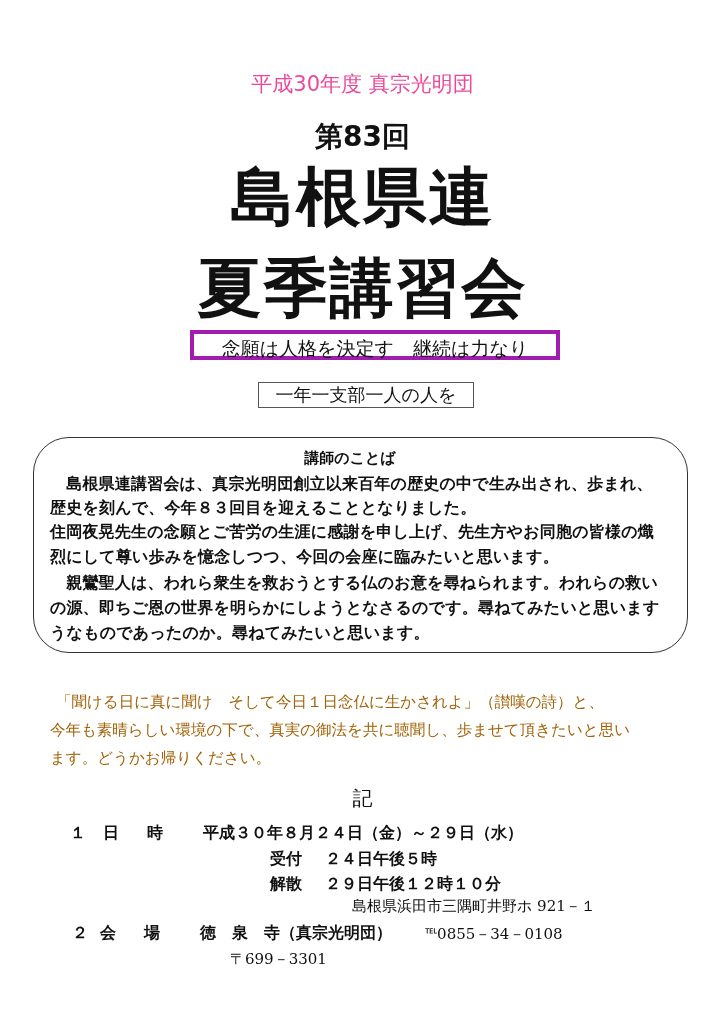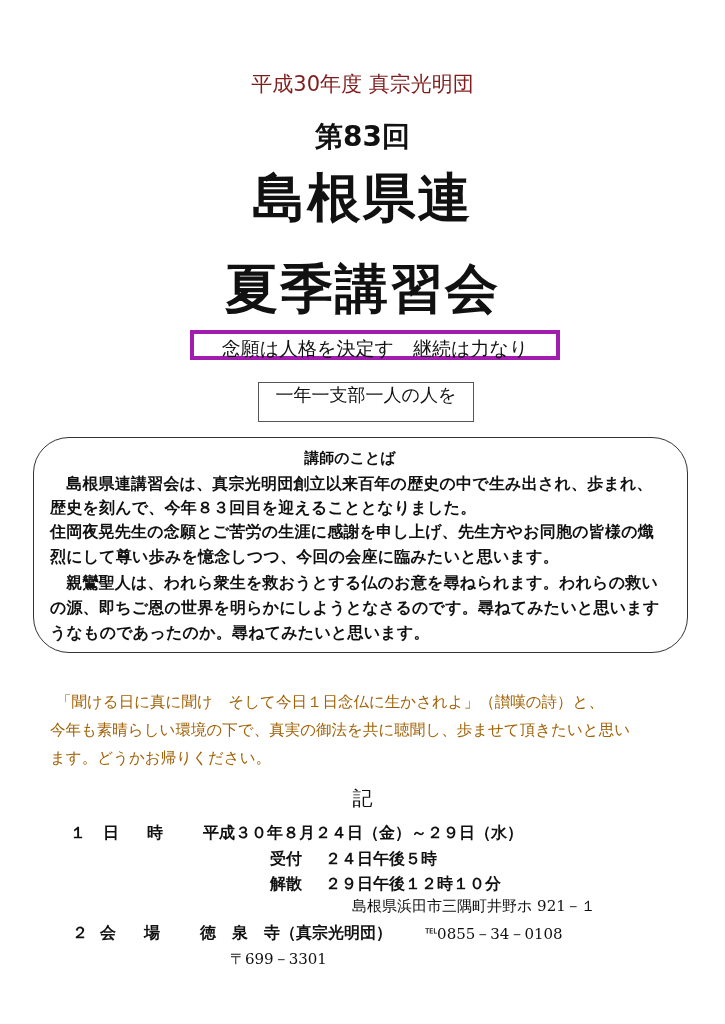--- a/index.html
+++ b/index.html
@@ -5,39 +5,39 @@
   html, body { margin: 0; padding: 0; background: #ffffff; }
   body {
     width: 725px; height: 1024px; position: relative; overflow: hidden;
     color: #111111;
     font-family: "DejaVu Serif", "Liberation Serif", serif;
   }
   .abs { position: absolute; }
   .center { left: 0; width: 725px; text-align: center; }
   .subtitle {
     top: 70px; font-family: "DejaVu Sans", "Liberation Sans", sans-serif;
-    font-size: 21px; letter-spacing: 0px; color: #7f1d1d;
+    font-size: 21px; letter-spacing: 0px; color: #ec4899;
   }
   .edition {
     top: 118px; font-family: "DejaVu Sans", "Liberation Sans", sans-serif;
     font-size: 28px; font-weight: bold;
   }
   .title {
-    font-family: Liberation Sans, sans-serif;
-    font-weight: bold; font-size: 53px; line-height: 66px; letter-spacing: 2px;
+    font-family: Liberation Serif, serif;
+    font-weight: bold; font-size: 64px; line-height: 66px; letter-spacing: 2px;
   }
   .title1 { top: 165px; }
   .title2 { top: 248px; margin-top: 8px; }
   .motto {
     left: 190px; top: 330px; width: 370px; height: 30px;
     border: 4px solid #a21caf; box-sizing: border-box;
     font-size: 19px; line-height: 28px; text-align: center; white-space: nowrap;
   }
   .motto2 {
-    left: 258px; top: 382px; width: 216px; height: 40px;
+    left: 258px; top: 382px; width: 216px; height: 26px;
     border: 1px solid #555; box-sizing: border-box;
     font-size: 18px; line-height: 24px; text-align: center; white-space: nowrap;
   }
   .message-box {
     left: 33px; top: 437px; width: 655px; height: 216px;
     border: 1.5px solid #333; border-radius: 36px; box-sizing: border-box;
   }
   .message-heading {
     left: 0; width: 700px; top: 449px; text-align: center;
     font-size: 15px; font-weight: bold;

